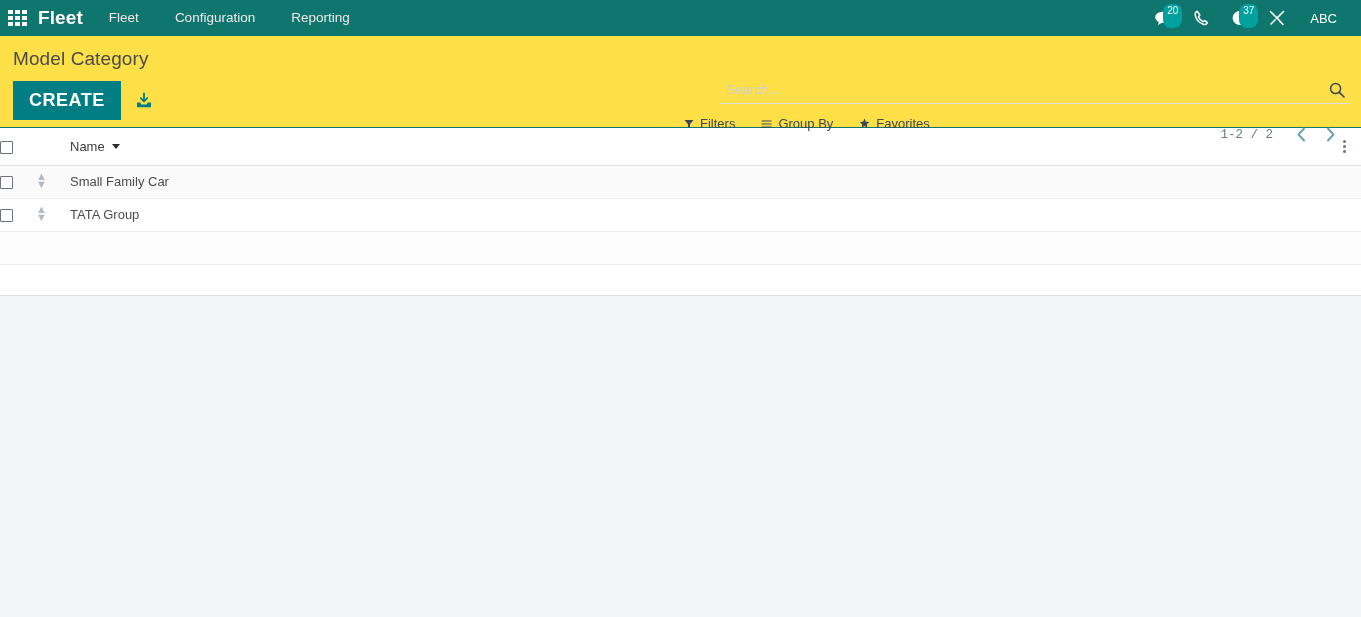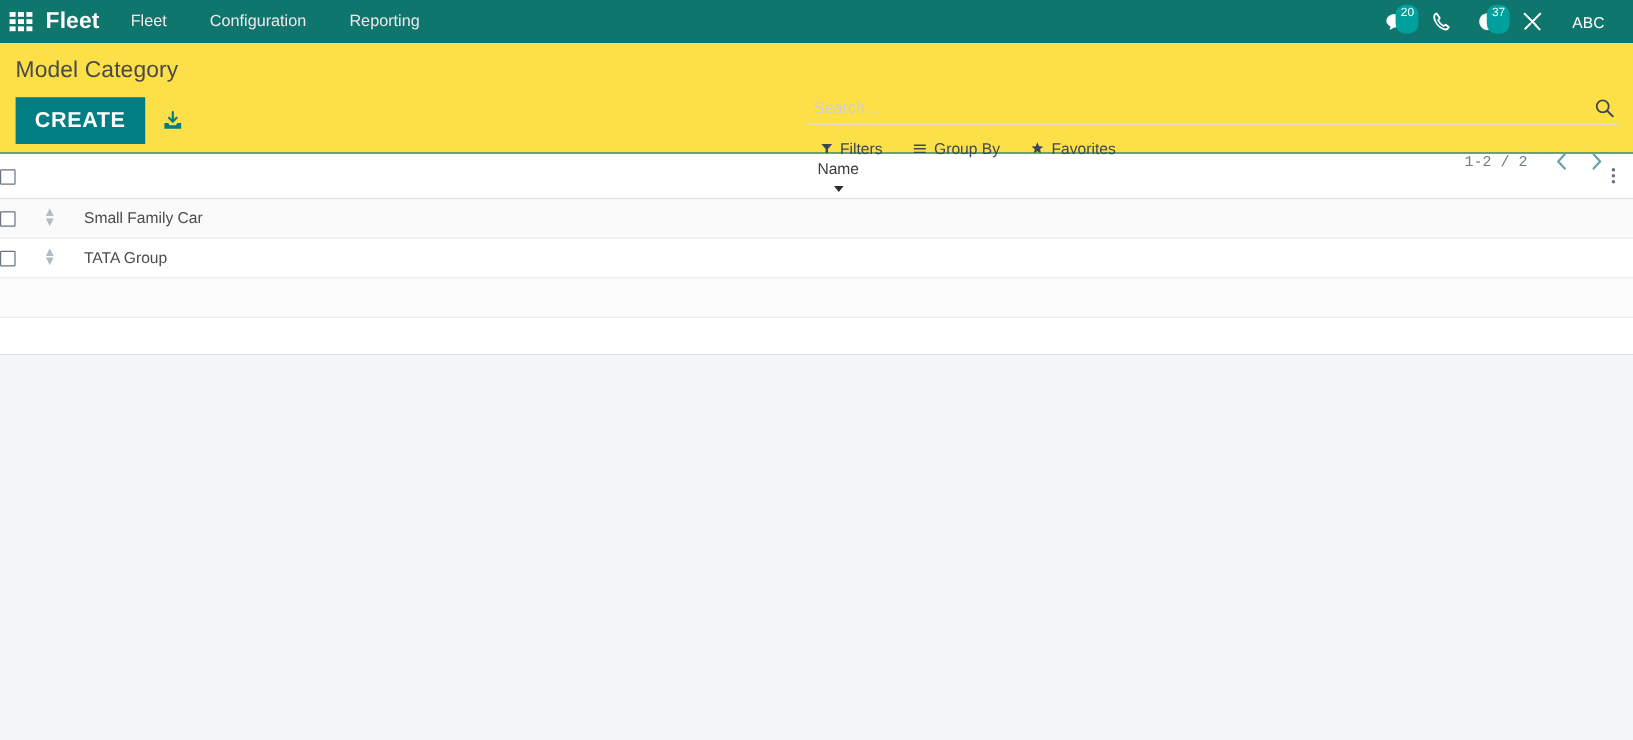--- a/index.html
+++ b/index.html
@@ -163,20 +163,21 @@
   .searchview {
     position: absolute;
     left: 672px; top: 44px;
     width: 677px;
   }
   .search-row {
     display: flex;
     align-items: center;
     border-bottom: 1px solid #dededf;
     padding-bottom: 4px;
+    margin-left: 48px;
   }
   .search-input {
     flex: 1;
     border: none;
     outline: none;
     font-size: 13.5px;
     color: #4a4a4a;
     padding: 2px 4px 2px 6px;
     background: transparent;
     font-family: "Liberation Sans", sans-serif;
@@ -252,21 +253,20 @@
     font-size: 13px;
     color: #3c3c3c;
     vertical-align: middle;
   }
   .th-name {
     display: flex;
     align-items: center;
     gap: 7px;
     cursor: pointer;
     font-weight: normal;
-    flex-direction: column;
   }
   .caret-down {
     width: 0; height: 0;
     border-left: 4.5px solid transparent;
     border-right: 4.5px solid transparent;
     border-top: 5px solid #2b2b2b;
     display: inline-block;
   }
   .cb {
     width: 13px; height: 13px;

